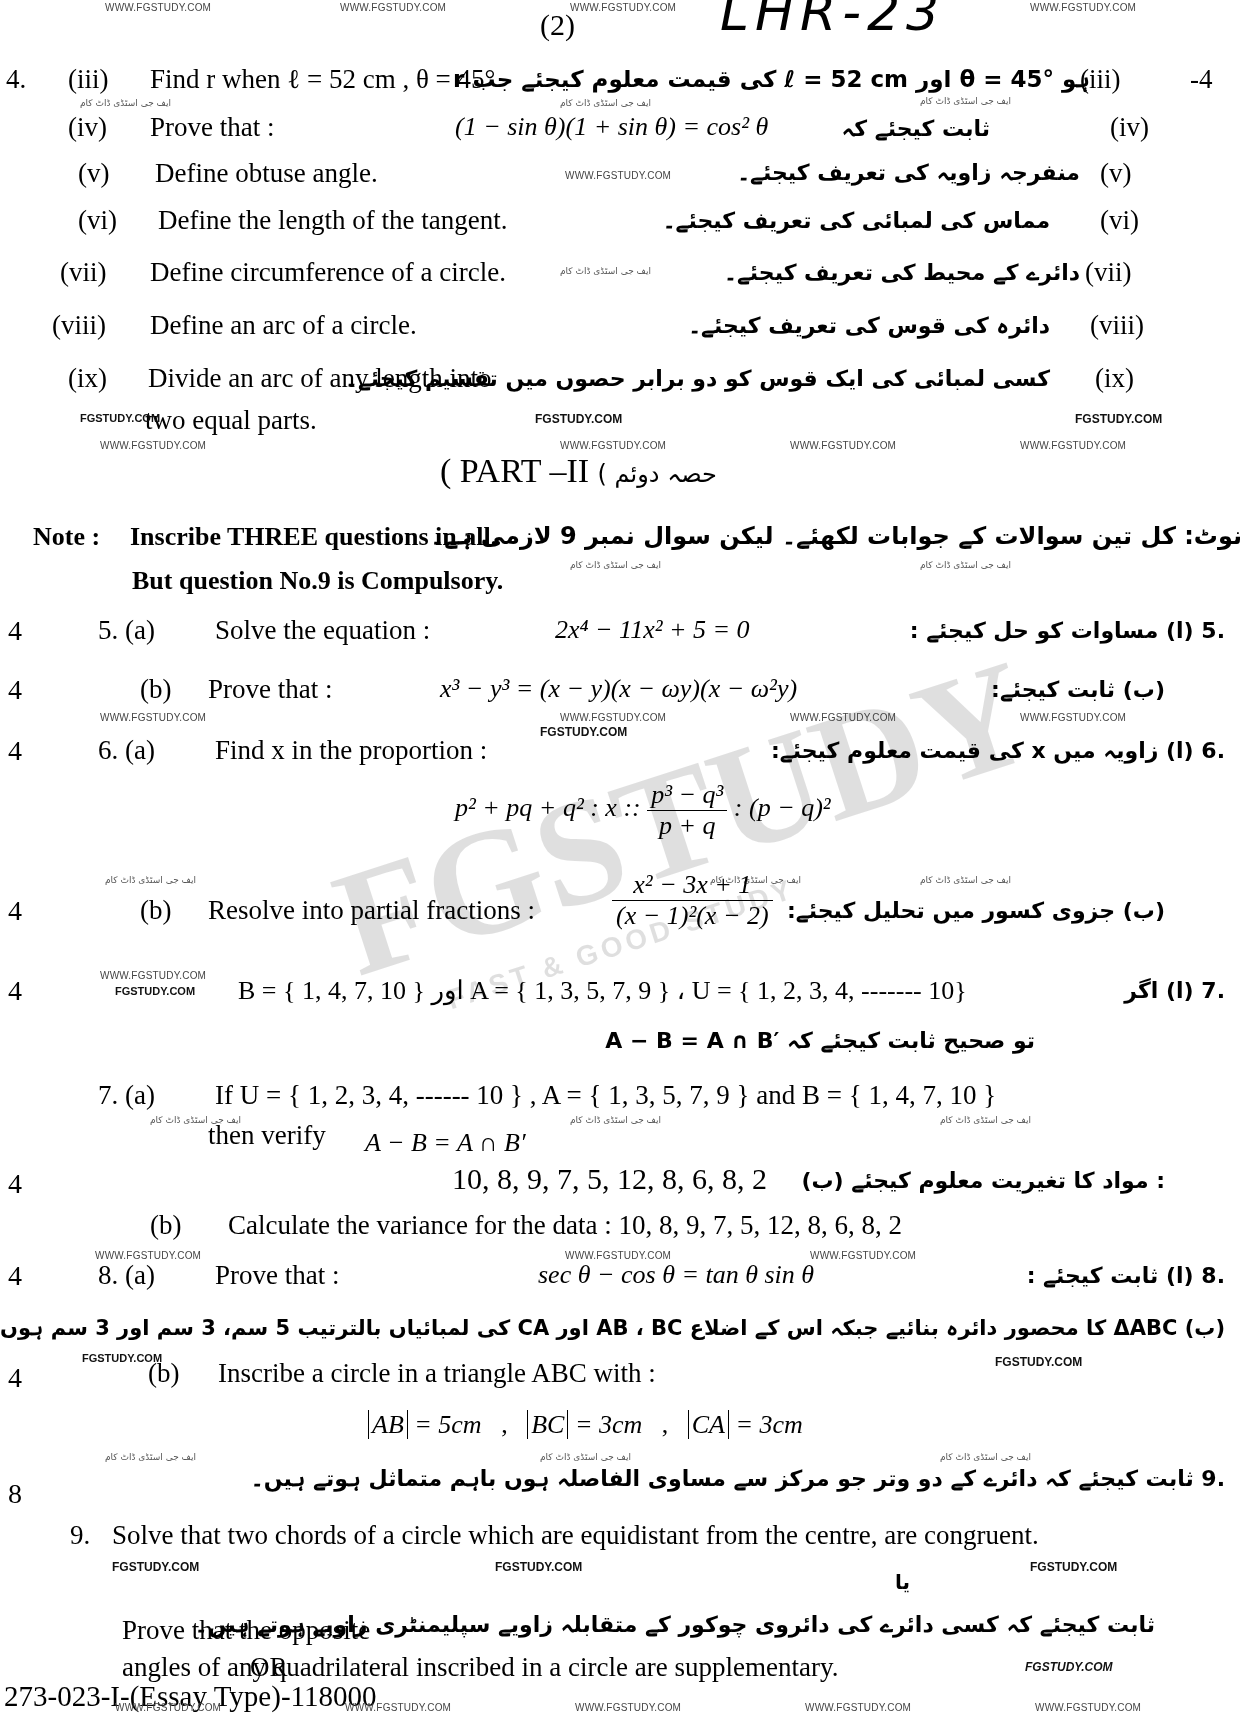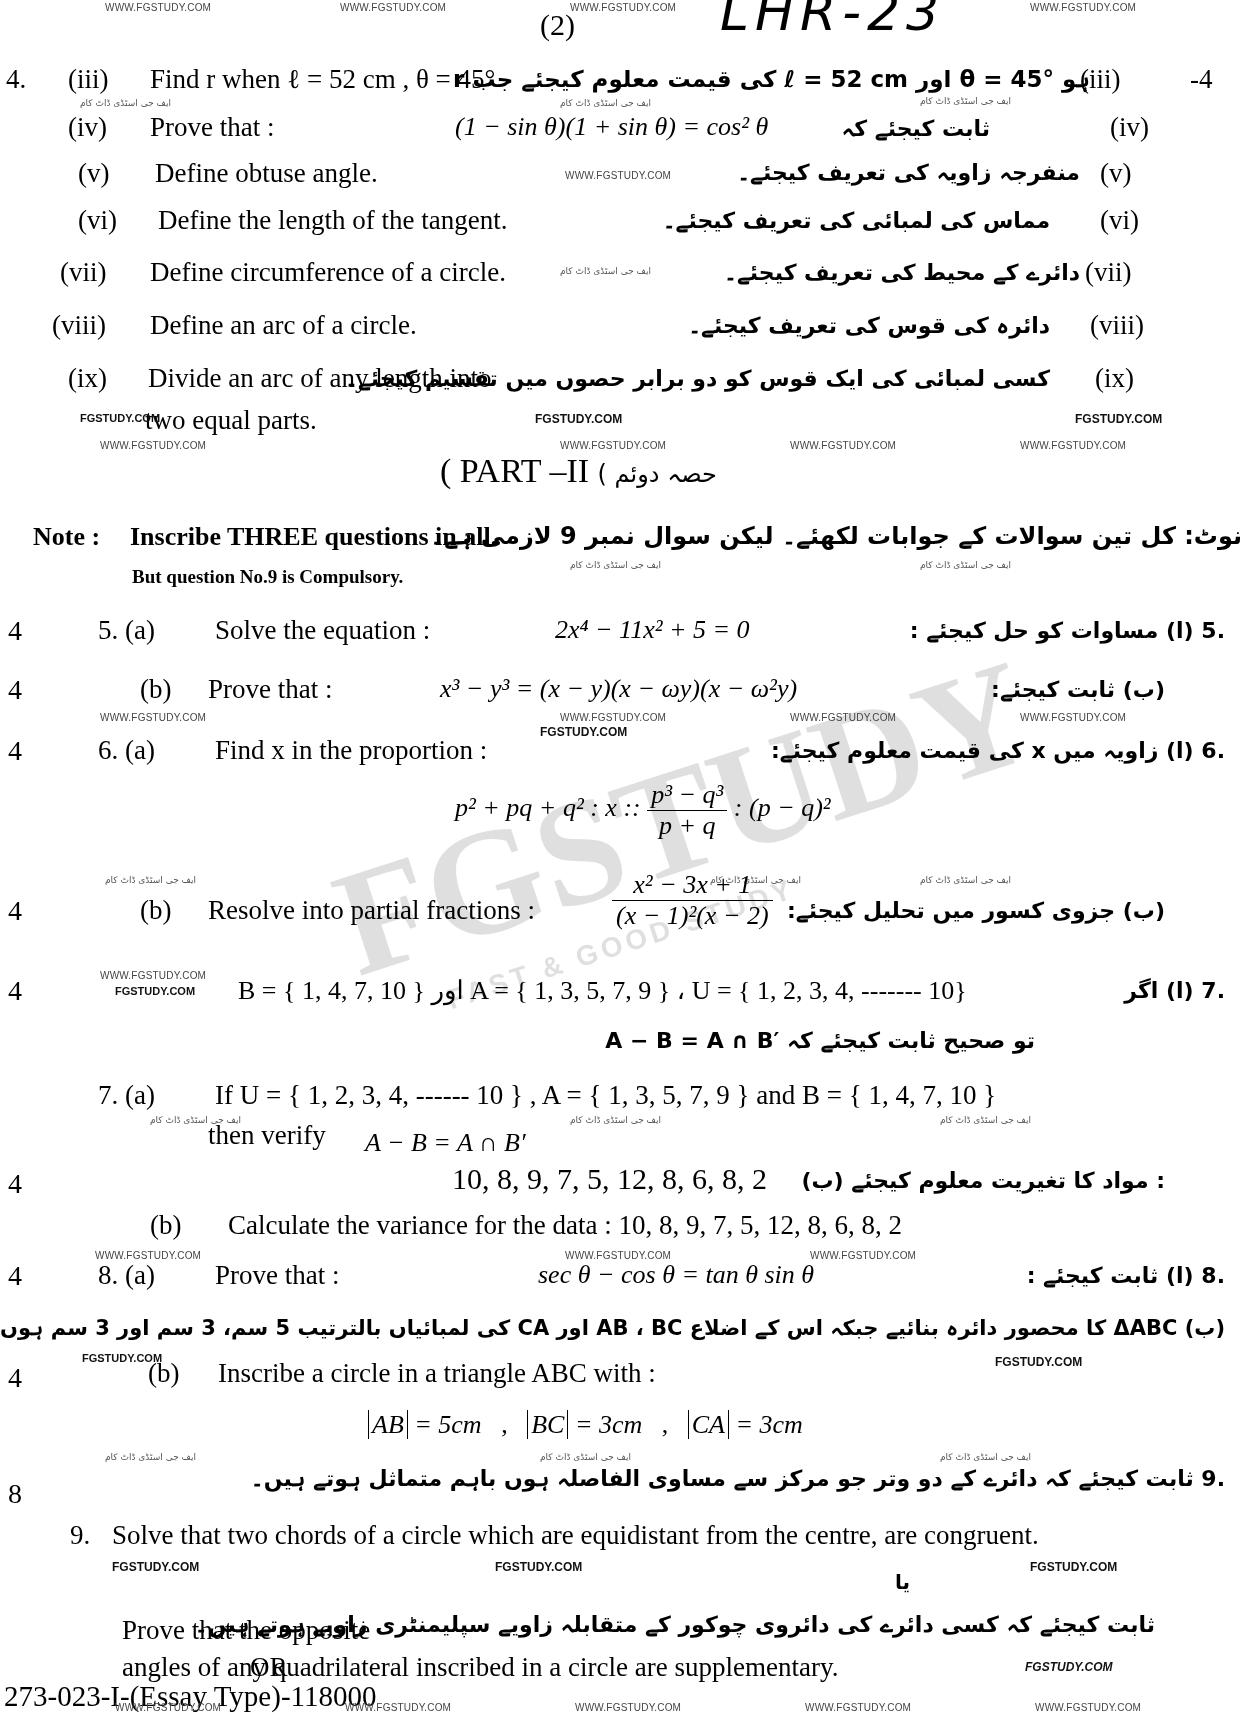--- a/index.html
+++ b/index.html
@@ -95,21 +95,21 @@
 <div class="abs wm" style="left:790px; top:440px;">WWW.FGSTUDY.COM</div>
 <div class="abs wm" style="left:1020px; top:440px;">WWW.FGSTUDY.COM</div>
 
 <div class="abs" style="left:440px; top:452px; font-size:34px;">
   <span>( PART –II</span>
   <span class="ur" style="font-size:24px; font-weight:normal;">حصہ دوئم )</span>
 </div>
 
 <div class="abs en bold" style="left:33px; top:522px; font-size:26px;">Note :</div>
 <div class="abs en bold" style="left:130px; top:522px; font-size:26px;">Inscribe THREE questions in all.</div>
-<div class="abs en bold" style="left:132px; top:566px; font-size:19px;">But question No.9 is Compulsory.</div>
+<div class="abs en bold" style="left:132px; top:566px; font-size:26px;">But question No.9 is Compulsory.</div>
 <div class="abs ur" style="right:8px; top:522px; font-size:24px;">نوٹ: کل تین سوالات کے جوابات لکھئے۔ لیکن سوال نمبر 9 لازمی ہے۔</div>
 <div class="abs wmu" style="left:570px; top:560px;">ایف جی اسٹڈی ڈاٹ کام</div>
 <div class="abs wmu" style="left:920px; top:560px;">ایف جی اسٹڈی ڈاٹ کام</div>
 
 <div class="abs marks" style="left:8px; top:615px;">4</div>
 <div class="abs en" style="left:98px; top:615px;">5. (a)</div>
 <div class="abs en" style="left:215px; top:615px;">Solve the equation :</div>
 <div class="abs math" style="left:555px; top:615px;">2x⁴ − 11x² + 5 = 0</div>
 <div class="abs ur" style="right:25px; top:618px;">.5 (ا) مساوات کو حل کیجئے :</div>
 

